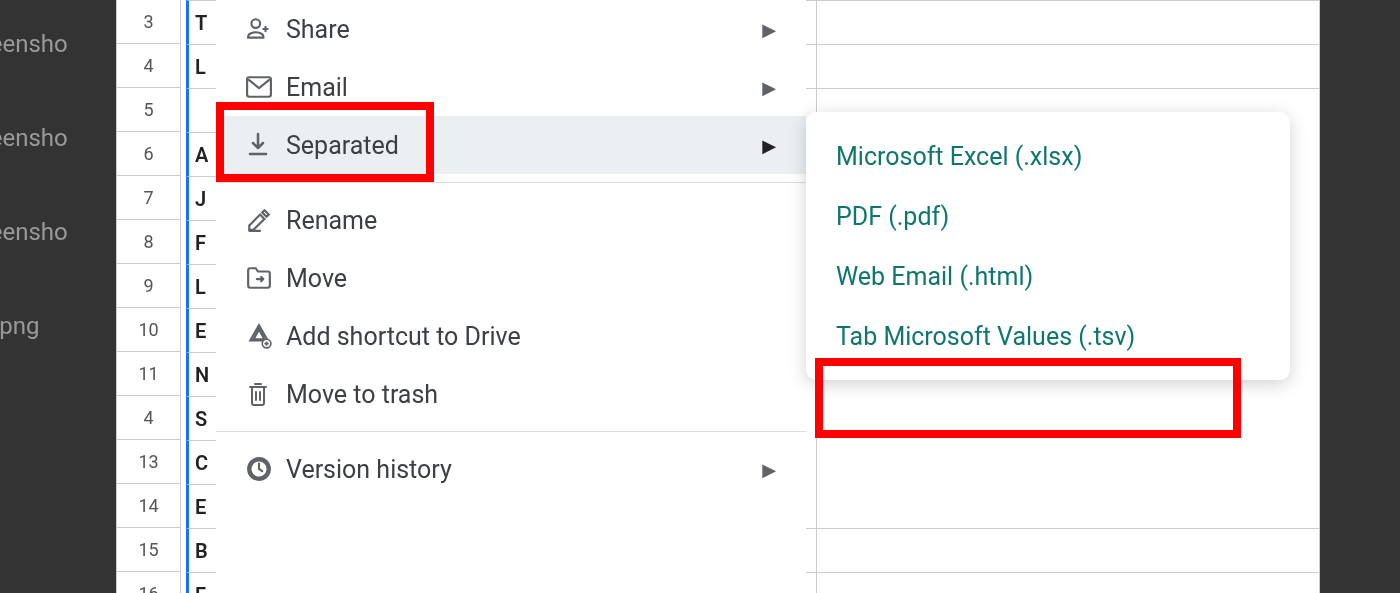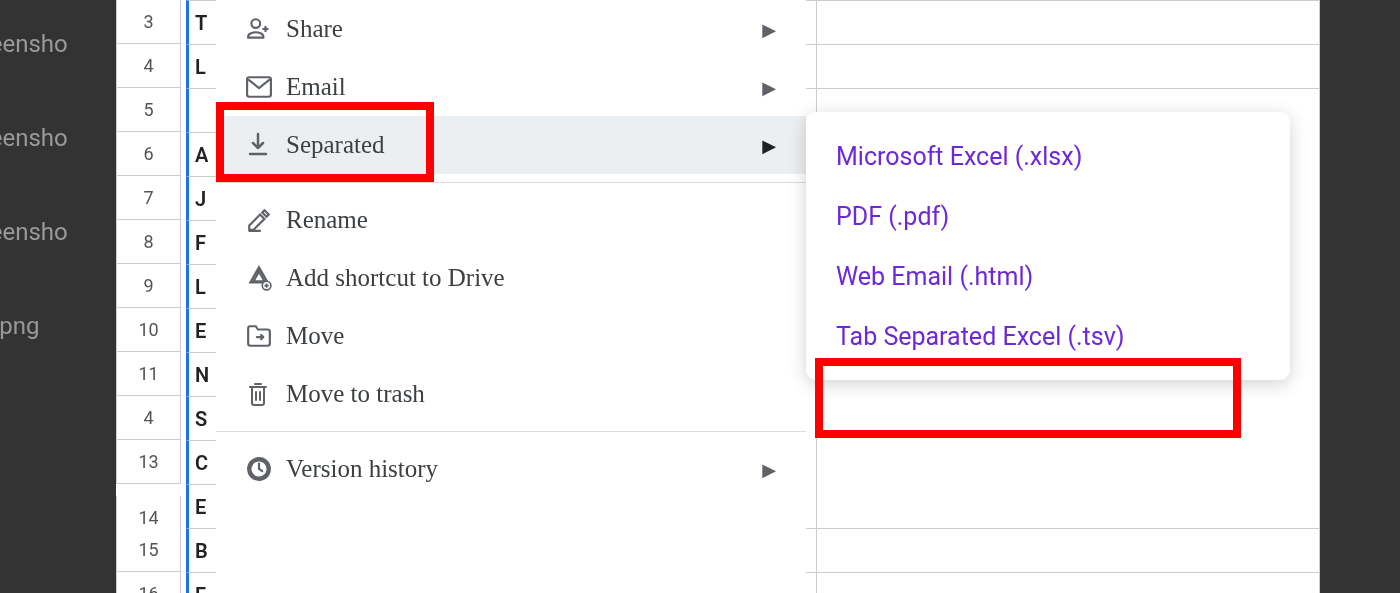--- a/index.html
+++ b/index.html
@@ -122,21 +122,21 @@
     }
     .menu-item.hovered {
       background: #eceff1;
     }
     .menu-item .icon {
       width: 40px;
       display: flex;
       align-items: center;
       justify-content: flex-start;
     }
-    .menu-item .label { flex: 1; font-family: Liberation Serif, serif; }
+    .menu-item .label { flex: 1; }
     .menu-item .arrow {
       font-size: 18px;
       color: #5f6368;
     }
 
     .menu-divider {
       height: 1px;
       background: #dadce0;
       margin: 8px 0;
     }
@@ -152,21 +152,21 @@
       box-shadow: 0 4px 18px rgba(0,0,0,0.18);
       z-index: 6;
       padding: 14px 0;
     }
     .submenu-item {
       height: 60px;
       display: flex;
       align-items: center;
       padding: 0 30px;
       font-size: 25px;
-      color: #6d28d9;
+      color: #0f766e;
       cursor: pointer;
     }
     .submenu-item.hovered { background: #eceff1; }
 
     
     .highlight {
       position: absolute;
       border: 8px solid #ff0000;
       z-index: 10;
       pointer-events: none;
@@ -190,21 +190,21 @@
   <div class="row-header" style="top:44px">4</div>
   <div class="row-header" style="top:88px">5</div>
   <div class="row-header" style="top:132px">6</div>
   <div class="row-header" style="top:176px">7</div>
   <div class="row-header" style="top:220px">8</div>
   <div class="row-header" style="top:264px">9</div>
   <div class="row-header" style="top:308px">10</div>
   <div class="row-header" style="top:352px">11</div>
   <div class="row-header" style="top:396px">4</div>
   <div class="row-header" style="top:440px">13</div>
-  <div class="row-header" style="top:496px">14</div>
+  <div class="row-header" style="top:484px">14</div>
   <div class="row-header" style="top:528px">15</div>
   <div class="row-header" style="top:572px">16</div>
 
   <div class="cell cell-sel" style="top:0">T</div>
   <div class="cell cell-sel" style="top:44px">L</div>
   <div class="cell cell-sel" style="top:88px"></div>
   <div class="cell cell-sel" style="top:132px">A</div>
   <div class="cell cell-sel" style="top:176px">J</div>
   <div class="cell cell-sel" style="top:220px">F</div>
   <div class="cell cell-sel" style="top:264px">L</div>
@@ -266,37 +266,37 @@
     <span class="icon">
       <svg width="26" height="26" viewBox="0 0 24 24">
           <path d="M3 17l10-10 4 4-10 10H3v-4zm12-12l2-2 4 4-2 2-4-4zM3 22h10" stroke="#5f6368" stroke-width="2" fill="none" stroke-linecap="round"></path>
         </svg>
     </span>
     <span class="label">Rename</span>
   </div>
 
   <div class="menu-item">
     <span class="icon">
+      <svg width="26" height="24" viewBox="0 0 24 22">
+          <path d="M2 4a2 2 0 012-2h5l2 3h9a2 2 0 012 2v11a2 2 0 01-2 2H4a2 2 0 01-2-2V4z" fill="none" stroke="#5f6368" stroke-width="2"></path>
+          <path d="M10 12h6m0 0l-2-2m2 2l-2 2" stroke="#5f6368" stroke-width="2" fill="none" stroke-linecap="round"></path>
+        </svg>
+    </span>
+    <span class="label">Move</span>
+  </div>
+
+  <div class="menu-item">
+    <span class="icon">
       <svg width="26" height="26" viewBox="0 0 24 24">
           <path d="M12 2l8 14H4l8-14zm0 4l-5 9h10l-5-9z" fill="none" stroke="#5f6368" stroke-width="2"></path>
           <circle cx="19" cy="19" r="4" fill="#fff" stroke="#5f6368" stroke-width="1.5"></circle>
           <path d="M19 17v4m-2-2h4" stroke="#5f6368" stroke-width="1.5"></path>
         </svg>
     </span>
     <span class="label">Add shortcut to Drive</span>
-  </div>
-
-  <div class="menu-item">
-    <span class="icon">
-      <svg width="26" height="24" viewBox="0 0 24 22">
-          <path d="M2 4a2 2 0 012-2h5l2 3h9a2 2 0 012 2v11a2 2 0 01-2 2H4a2 2 0 01-2-2V4z" fill="none" stroke="#5f6368" stroke-width="2"></path>
-          <path d="M10 12h6m0 0l-2-2m2 2l-2 2" stroke="#5f6368" stroke-width="2" fill="none" stroke-linecap="round"></path>
-        </svg>
-    </span>
-    <span class="label">Move</span>
   </div>
 
   <div class="menu-item">
     <span class="icon">
       <svg width="24" height="26" viewBox="0 0 24 26">
           <path d="M4 6h16M9 3h6M6 6v16a2 2 0 002 2h8a2 2 0 002-2V6M10 11v8m4-8v8" stroke="#5f6368" stroke-width="2" fill="none" stroke-linecap="round"></path>
         </svg>
     </span>
     <span class="label">Move to trash</span>
   </div>
@@ -320,18 +320,18 @@
   <div class="submenu-item">
       <span>Microsoft Excel (.xlsx)</span>
     </div>
   <div class="submenu-item">
       <span>PDF (.pdf)</span>
     </div>
   <div class="submenu-item">
       <span>Web Email (.html)</span>
     </div>
   <div class="submenu-item">
-      <span>Tab Separated Excel (.tsv)</span>
+      <span>Tab Microsoft Values (.tsv)</span>
     </div>
 </div>
 
 <div class="highlight" style="left:216px; top:102px; width:218px; height:80px;"></div>
 <div class="highlight" style="left:815px; top:358px; width:426px; height:80px;"></div>
 
 </body></html>

